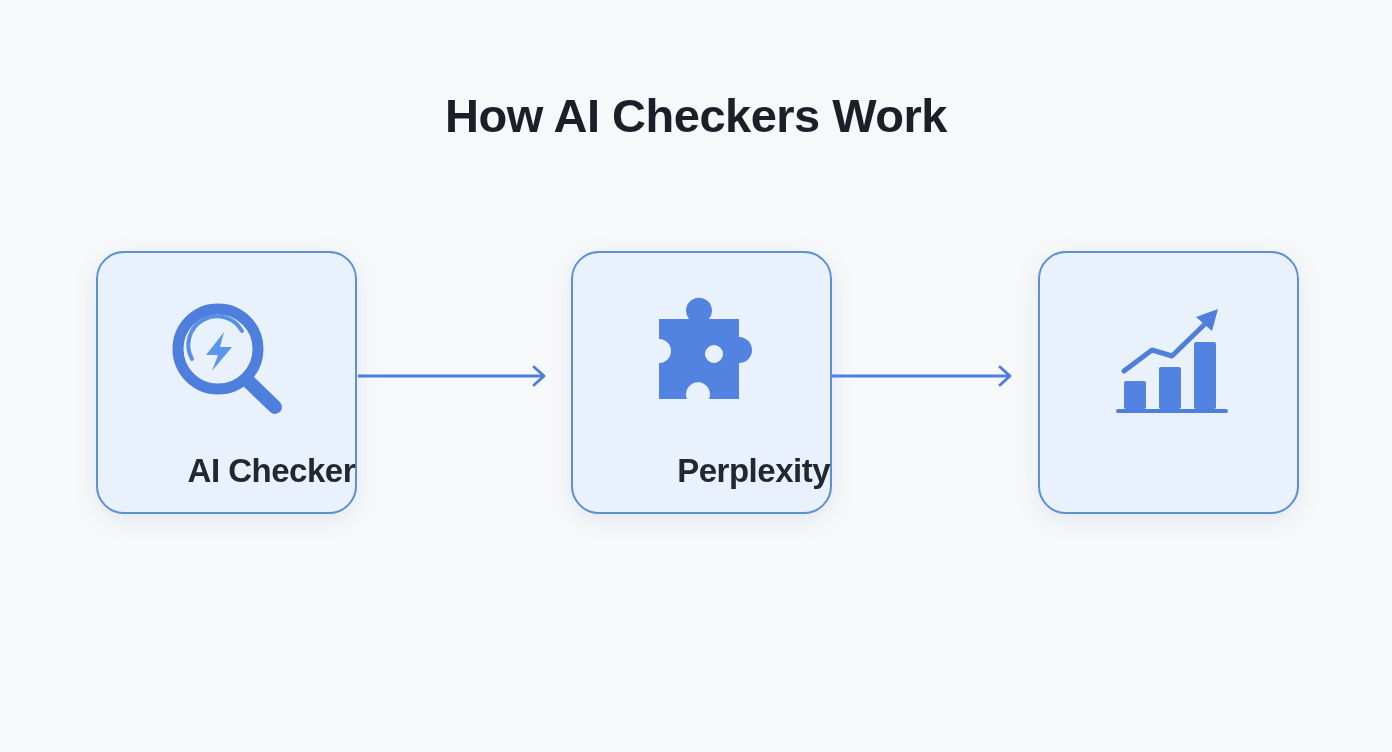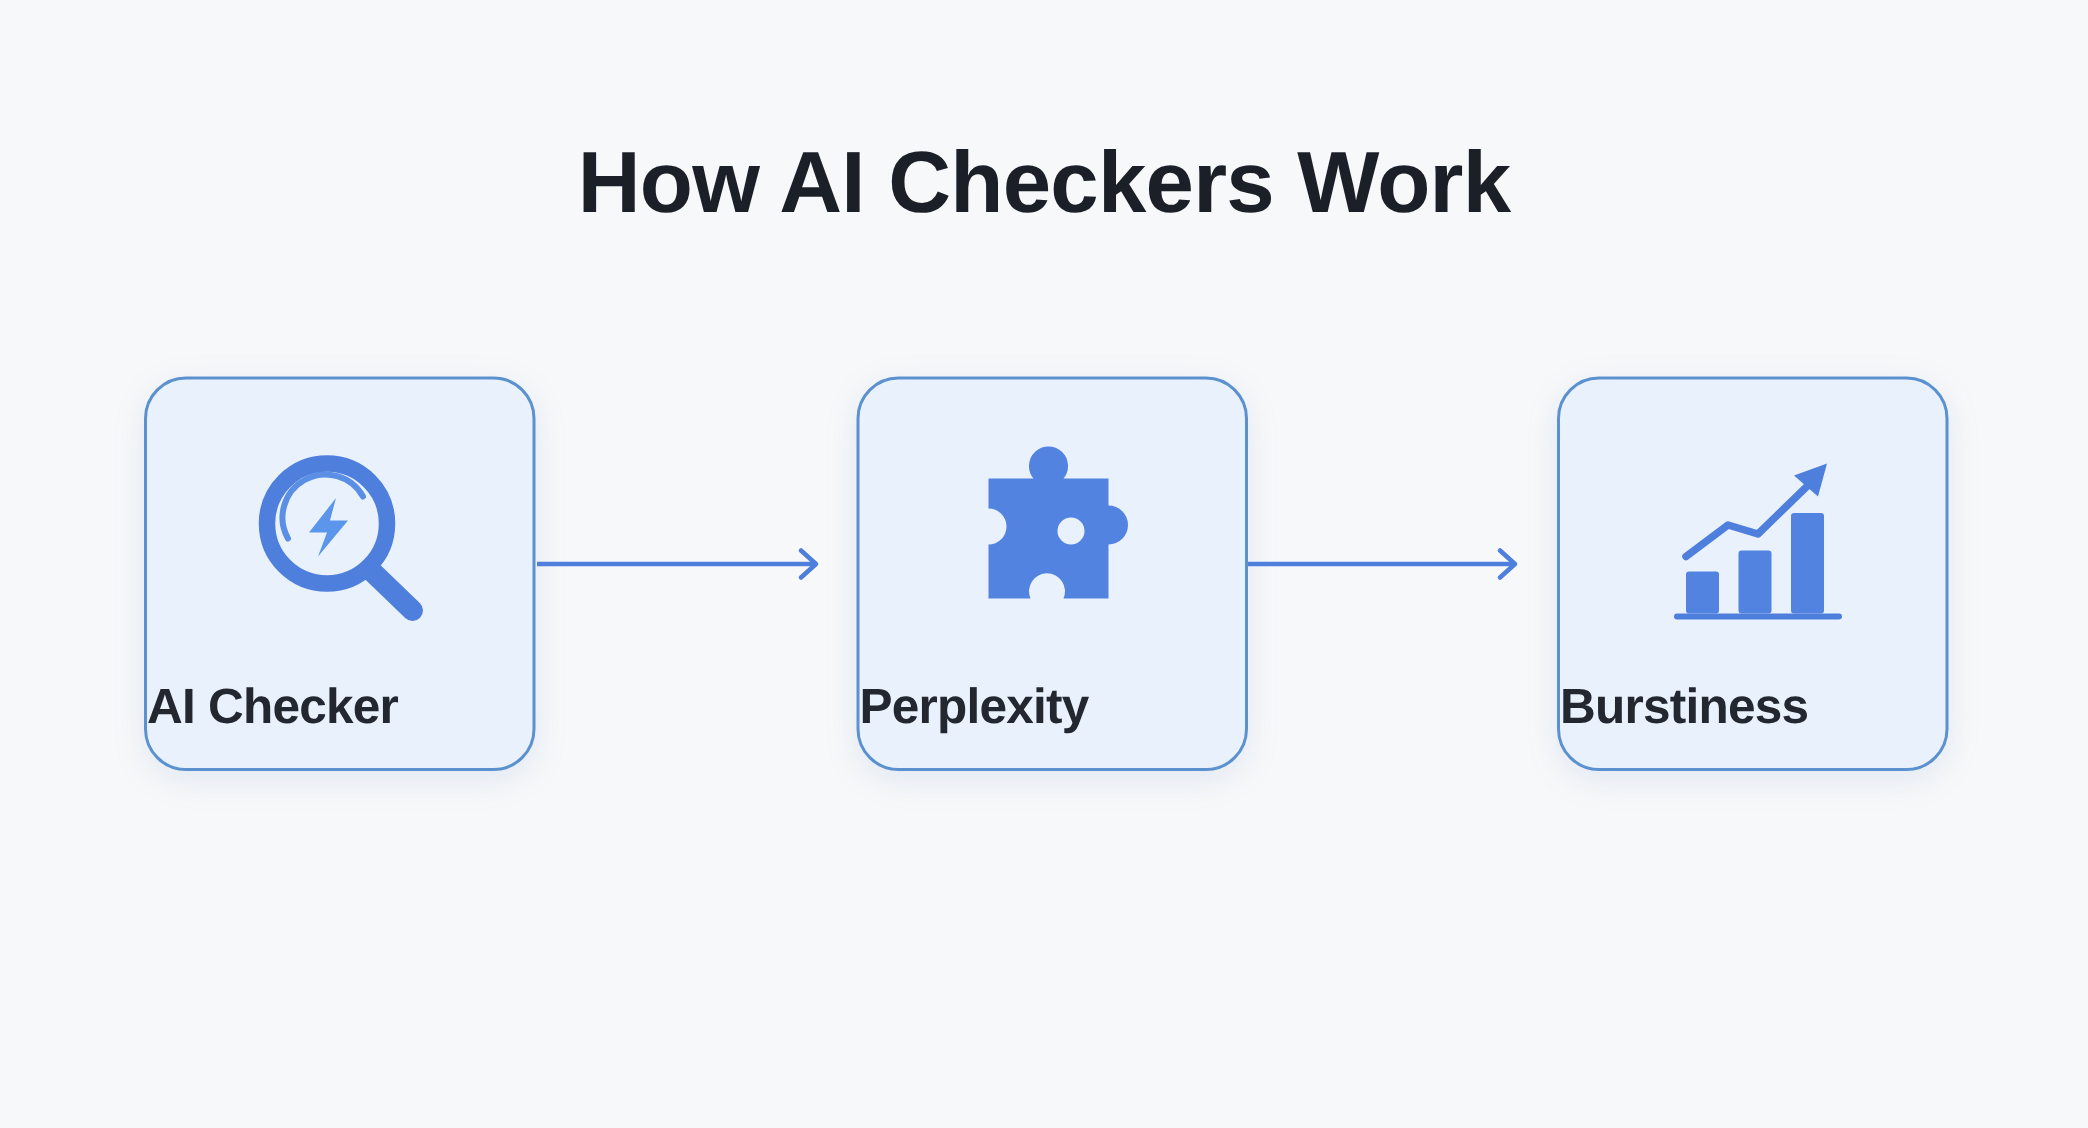--- a/index.html
+++ b/index.html
@@ -4,34 +4,34 @@
 <style>
   html, body { margin: 0; padding: 0; }
   body {
     width: 1392px; height: 752px;
     background: #f7f8f9;
     font-family: "Liberation Sans", "DejaVu Sans", sans-serif;
     position: relative; overflow: hidden;
   }
   .title {
     position: absolute; left: 0; right: 0; top: 88px;
-    text-align: center; font-size: 58px; font-weight: 700;
+    text-align: center; font-size: 47px; font-weight: 700;
     color: #1b1f27; letter-spacing: -0.5px;
   }
   .card {
     position: absolute; top: 251px; width: 261px; height: 263px;
     box-sizing: border-box;
     border: 2px solid #5b91cf; border-radius: 28px;
     background: #e9f2fc;
     box-shadow: 0 6px 22px rgba(90,140,210,0.14);
   }
   .card .icon { position: absolute; left: 50%; transform: translateX(-50%); top: 44px; width: 130px; height: 130px; }
   .card .label {
     position: absolute; left: 0; right: 0; top: 199px;
-    text-align: left; font-size: 33px; font-weight: 700; color: #232830;
+    text-align: right; font-size: 33px; font-weight: 700; color: #232830;
     letter-spacing: -0.5px;
   }
   #card-1 { left: 96px; }
   #card-2 { left: 571px; padding-left: 36px; }
   #card-3 { left: 1038px; }
   .arrow { position: absolute; top: 364px; height: 24px; }
   #arrow-1 { left: 358px; width: 190px; }
   #arrow-2 { left: 832px; width: 182px; }
 </style>
 </head>
@@ -72,14 +72,13 @@
 
 <div class="card" id="card-3">
   <svg class="icon" viewBox="0 0 130 130">
     <rect x="20" y="84" width="22" height="28" rx="2" fill="#5283e0"></rect>
     <rect x="55" y="70" width="22" height="42" rx="2" fill="#5283e0"></rect>
     <rect x="90" y="45" width="22" height="67" rx="2" fill="#5283e0"></rect>
     <line x1="14" y1="114" x2="122" y2="114" stroke="#4f7fdc" stroke-width="4" stroke-linecap="round"></line>
     <polyline points="20,74 48,53 68,59 104,24" fill="none" stroke="#4f7fdc" stroke-width="5" stroke-linecap="round" stroke-linejoin="round"></polyline>
     <polygon points="114,12 108,34 92,20" fill="#4f7fdc"></polygon>
   </svg>
-  <div class="label">Burstiness</div>
 </div>
 
 </body></html>

